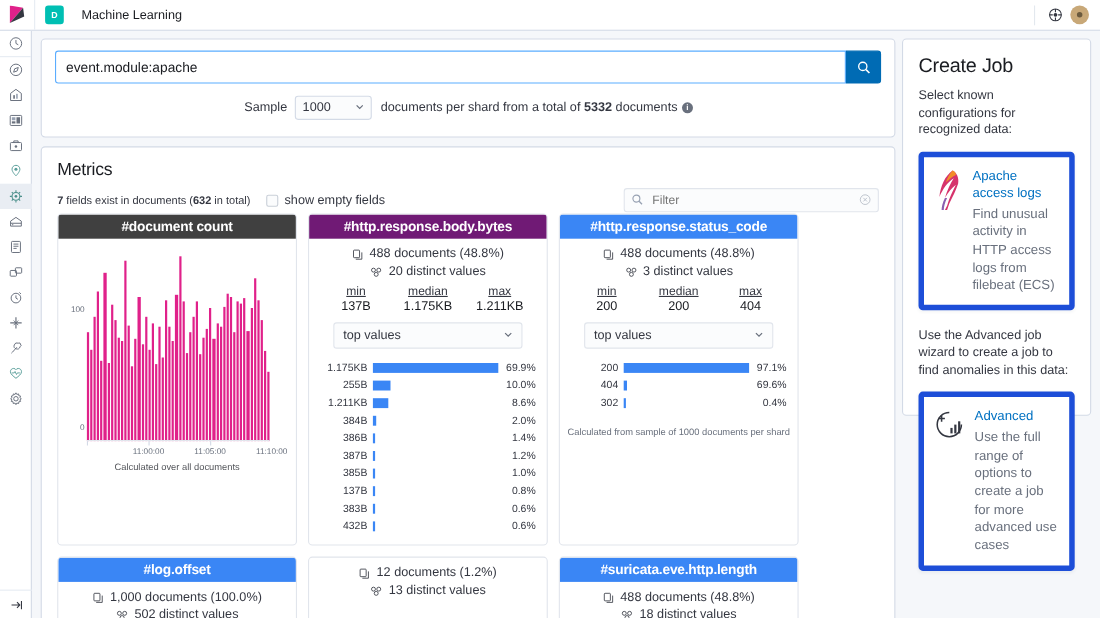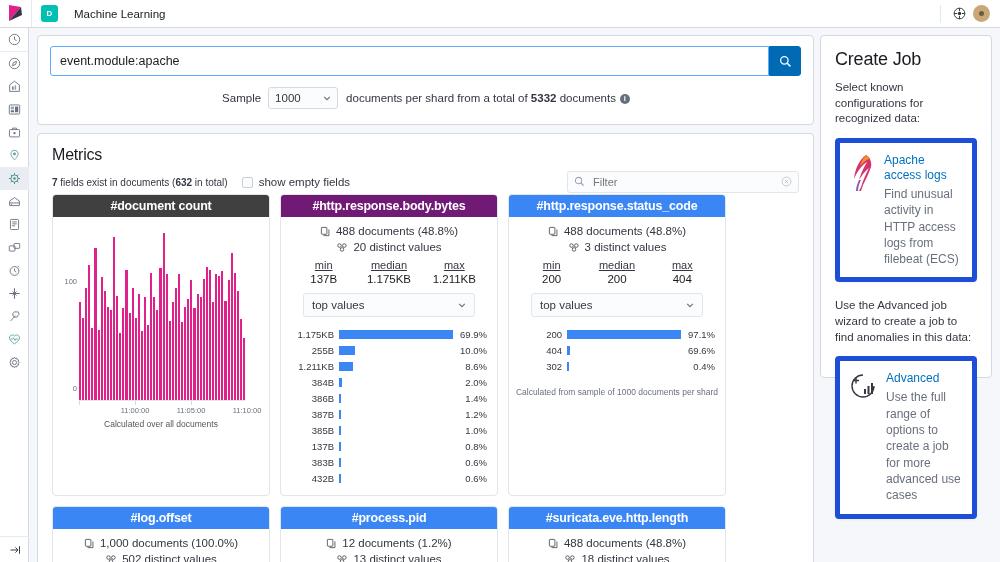--- a/index.html
+++ b/index.html
@@ -639,21 +639,20 @@
               <circle cx="11.4" cy="5.2" r="2.6" fill="none" stroke="#343741" stroke-width="1.1"></circle>
               <circle cx="8" cy="10.8" r="2.6" fill="none" stroke="#343741" stroke-width="1.1"></circle>
             </svg>
             <span>502 distinct values</span>
           </div>
 
         </div>
       </div>
 
       <div class="card">
-        <div class="card-head" style="background:#3a86f5">#process.pid</div>
         <div class="card-body">
           <div class="stat-line">
             <svg width="11" height="11" viewBox="0 0 16 16">
               <rect x="2" y="2" width="8" height="10" rx="1" fill="none" stroke="#343741" stroke-width="1.1"></rect>
               <path d="M5 14 L13 14 L13 5" fill="none" stroke="#343741" stroke-width="1.1"></path>
             </svg>
             <span>12 documents (1.2%)</span>
           </div>
           <div class="stat-line">
             <svg width="12" height="11" viewBox="0 0 16 16">

